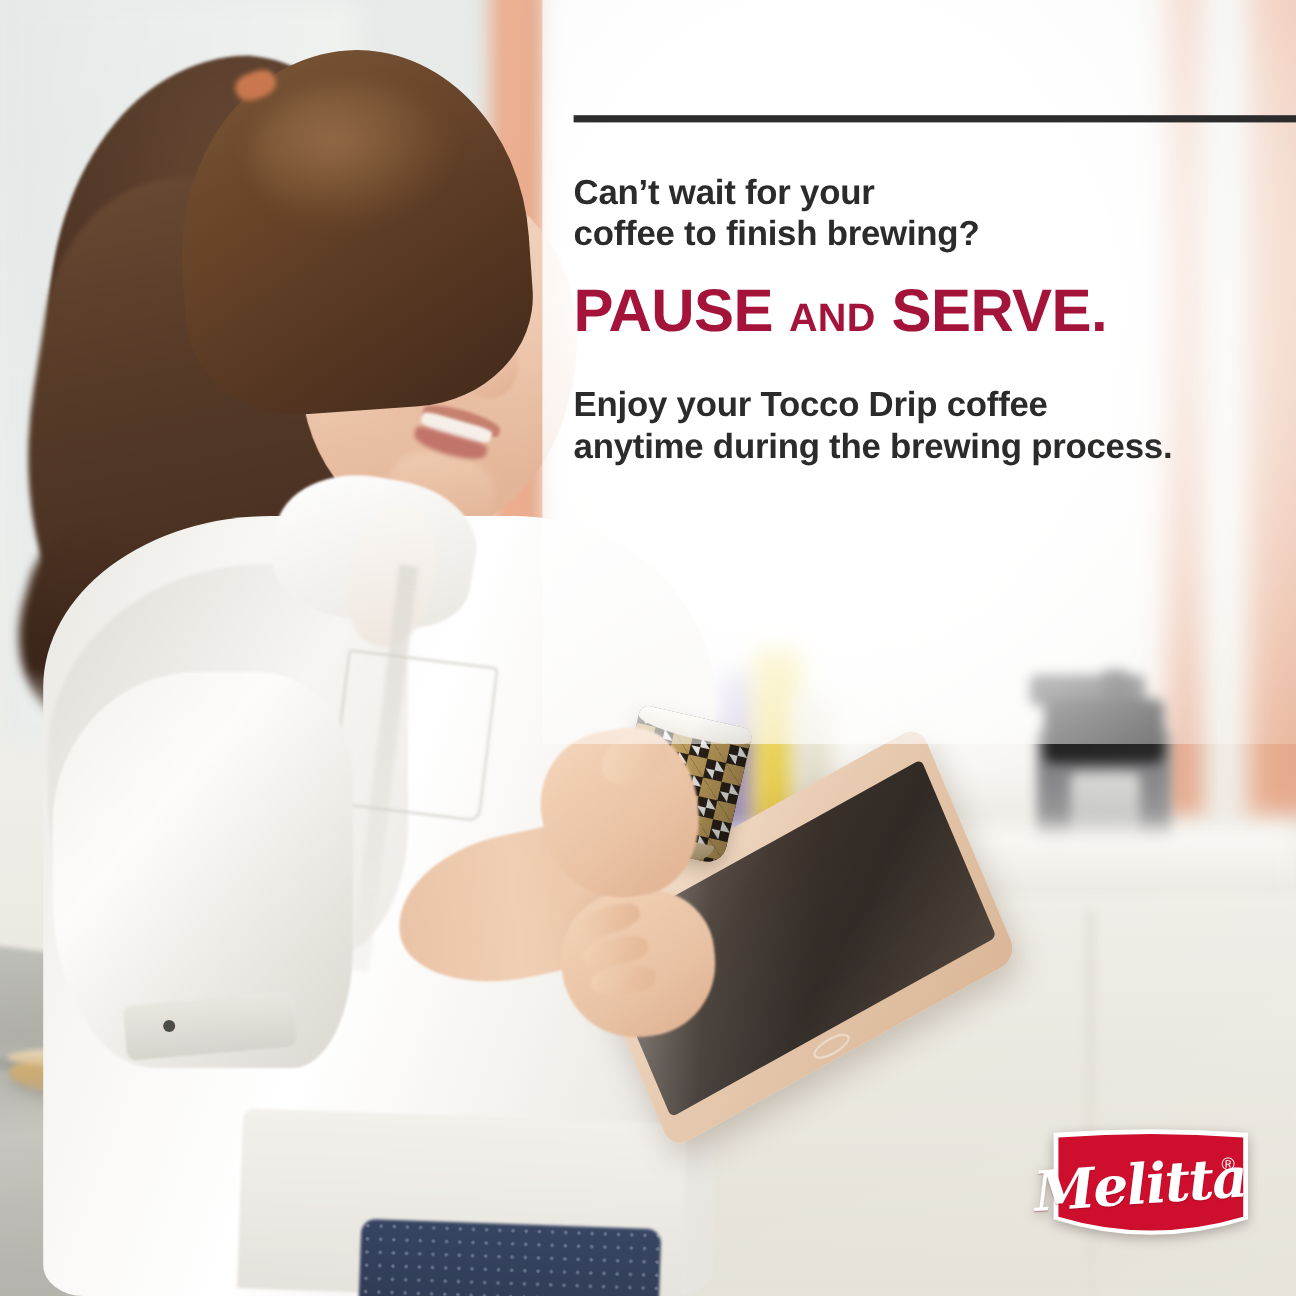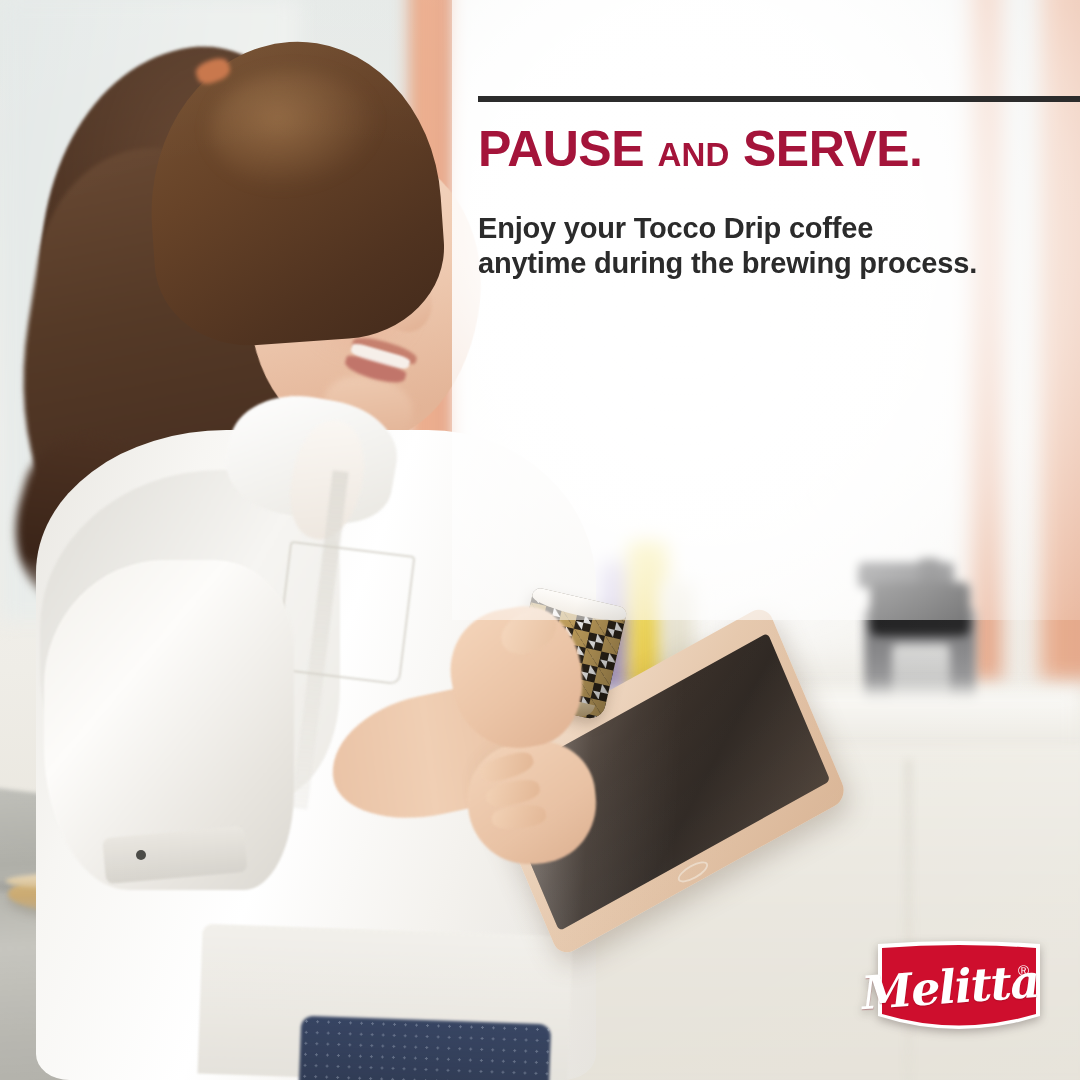--- a/index.html
+++ b/index.html
@@ -562,20 +562,22 @@
 
     <div class="photo-soften"></div>
     <div class="text-bloom"></div>
   </div>
 
   <div class="copy">
 
     <div class="rule"></div>
 
 
+    <p class="lead">Can’t wait for your
+coffee to finish brewing?</p>
 
     <p class="claim"><span>PAUSE</span><span> </span><span class="small">AND</span><span> </span><span>SERVE.</span></p>
 
     <p class="support">Enjoy your Tocco Drip coffee
 anytime during the brewing process.</p>
   </div>
 
   <div class="logo">
     <svg viewBox="0 0 170 102" preserveAspectRatio="none">
       <path d="M4 6 Q85 0 166 6 L166 78 Q85 104 4 78 Z" fill="#FFFFFF"></path>

